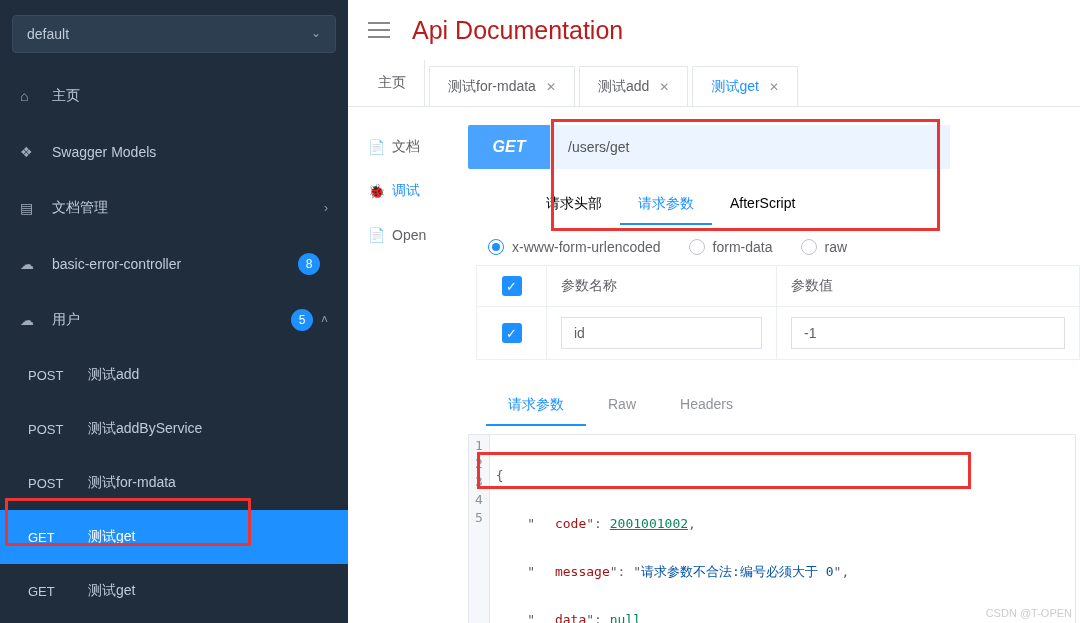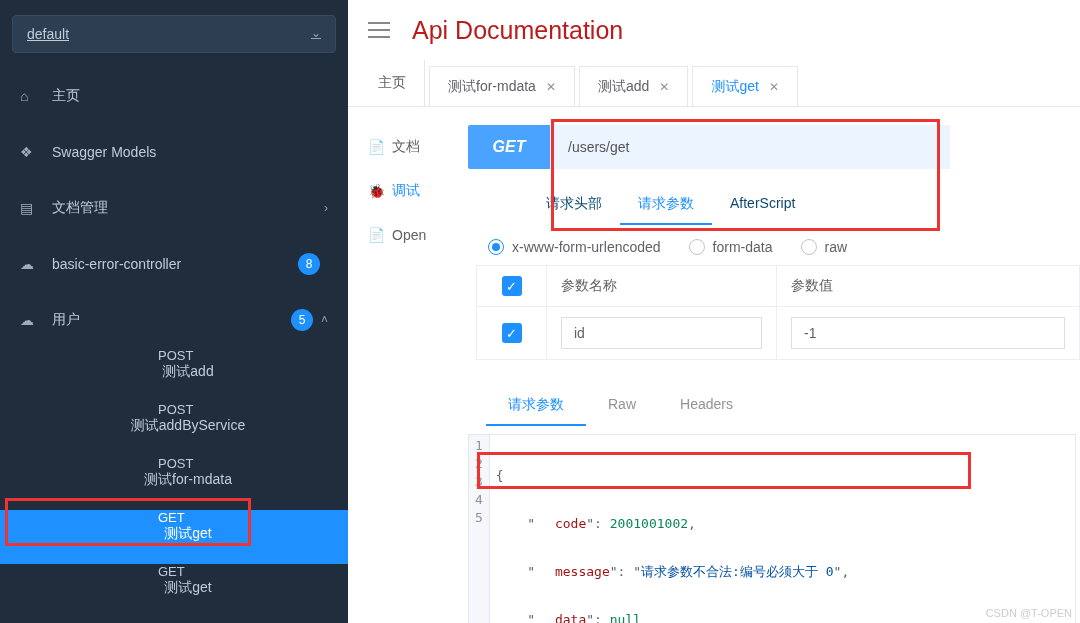--- a/index.html
+++ b/index.html
@@ -1,25 +1,25 @@
 <!DOCTYPE html>
 <html><head>
 <meta charset="utf-8">
 <style>
 * { box-sizing: border-box; margin: 0; padding: 0; }
 body { font-family: -apple-system, "Helvetica Neue", Arial, sans-serif; font-size: 14px; color: #606266; width: 1080px; height: 623px; overflow: hidden; display: flex; }
 .sidebar { width: 348px; background: #1f2d3d; color: #bfcbd9; display: flex; flex-direction: column; }
 .sel-wrap { padding: 15px 12px; }
-.sel { background: #2c3e50; border: 1px solid #3a4a5c; border-radius: 4px; padding: 10px 14px; color: #bfcbd9; display: flex; justify-content: space-between; align-items: flex-start; cursor: pointer; text-decoration: underline; }
+.sel { background: #2c3e50; border: 1px solid #3a4a5c; border-radius: 4px; padding: 10px 14px; color: #bfcbd9; display: flex; justify-content: space-between; align-items: flex-start; cursor: pointer; }
 .menu { flex: 1; overflow: auto; }
 .menu-item { display: flex; align-items: center; padding: 0 20px; height: 56px; cursor: pointer; color: #bfcbd9; }
 .menu-item .ico { width: 20px; margin-right: 12px; opacity: .8; }
 .menu-item .lbl { flex: 1; }
 .menu-item .badge { background: #1e90ff; color: #fff; width: 22px; height: 22px; border-radius: 50%; display: inline-flex; align-items: center; justify-content: center; font-size: 12px; margin-right: 8px; }
-.sub { display: flex; align-items: center; height: 54px; padding-left: 28px; cursor: pointer; color: #bfcbd9; flex-direction: column; }
+.sub { display: flex; align-items: center; height: 54px; padding-left: 28px; cursor: pointer; color: #bfcbd9; }
 .sub .mth { width: 60px; font-size: 13px; }
 .sub.active { background: #1e90ff; color: #fff; }
 .chev { font-size: 12px; opacity: .7; }
 .main { flex: 1; background: #fff; position: relative; display: flex; flex-direction: column; }
 .topbar { display: flex; align-items: center; height: 60px; padding: 0 20px; }
 .hamb { width: 22px; margin-right: 22px; cursor: pointer; }
 .hamb div { height: 2px; background: #888; margin: 5px 0; }
 .title { font-size: 25px; color: #b91c1c; font-weight: 400; }
 .tabs { display: flex; border-bottom: 1px solid #e4e7ed; padding: 0 12px; }
 .tab { padding: 0 18px; height: 40px; display: flex; align-items: center; border: 1px solid #e4e7ed; border-bottom: none; margin-right: 4px; margin-top: 6px; background: #fff; cursor: pointer; font-size: 14px; color: #606266; }
@@ -29,21 +29,21 @@
 .body { flex: 1; display: flex; overflow: hidden; }
 .leftcol { width: 120px; padding-top: 18px; }
 .lnav { display: flex; align-items: center; height: 44px; padding-left: 20px; cursor: pointer; color: #606266; font-size: 14px; }
 .lnav.active { color: #1e90ff; }
 .lnav .ic { width: 18px; margin-right: 6px; font-size: 14px; }
 .rightcol { flex: 1; padding: 18px 0 0 0; overflow: hidden; }
 .urlrow { display: flex; align-items: stretch; height: 44px; }
 .mbadge { width: 82px; background: #4aa3ff; color: #fff; display: flex; align-items: center; justify-content: center; font-weight: 700; font-style: italic; font-size: 16px; border-radius: 2px 0 0 2px; }
 .url { background: #ecf5ff; flex: 0 0 400px; display: flex; align-items: center; padding-left: 18px; color: #555; }
 .subtabs { display: flex; margin-top: 16px; margin-left: 60px; }
-.subtab { padding: 10px 18px; cursor: pointer; color: #0c4a6e; }
+.subtab { padding: 10px 18px; cursor: pointer; color: #000000; }
 .subtab.active { color: #1e90ff; border-bottom: 2px solid #1e90ff; font-family: Liberation Mono, monospace; }
 .radios { display: flex; align-items: center; margin: 14px 0 10px 20px; }
 .radio { display: flex; align-items: flex-start; margin-right: 28px; cursor: pointer; }
 .radio .dot { width: 16px; height: 16px; border: 1px solid #c0c4cc; border-radius: 50%; margin-right: 8px; display: flex; align-items: center; justify-content: center; }
 .radio.on .dot { border-color: #1e90ff; }
 .radio.on .dot::after { content: ""; width: 8px; height: 8px; background: #1e90ff; border-radius: 50%; }
 .ptable { border: 1px solid #ebeef5; border-right: none; margin-left: 8px; }
 .prow { display: flex; border-bottom: 1px solid #ebeef5; }
 .prow:last-child { border-bottom: none; }
 .pcell { padding: 10px 14px; border-right: 1px solid #ebeef5; display: flex; align-items: center; }
@@ -53,21 +53,21 @@
 .chk { width: 20px; height: 20px; background: #1e90ff; border-radius: 3px; display: flex; align-items: center; justify-content: center; color: #fff; font-size: 13px; }
 .inp { border: 1px solid #dcdfe6; border-radius: 0; padding: 7px 12px; width: 100%; font-size: 14px; color: #606266; }
 .rtabs { display: flex; margin: 26px 0 8px 18px; }
 .rtab { padding: 10px 22px; cursor: pointer; color: #909399; }
 .rtab.active { color: #1e90ff; border-bottom: 2px solid #1e90ff; }
 .code { display: flex; border: 1px solid #e4e7ed; font-family: Consolas, monospace; font-size: 13px; margin-right: 4px; }
 .gut { background: #f5f7fa; color: #909399; text-align: right; padding: 2px 6px; border-right: 1px solid #e4e7ed; }
 .gut div { line-height: 18px; }
 .src { flex: 1; padding: 2px 6px; white-space: pre; overflow: auto; }
 .src div { line-height: 18px; }
-.k { color: #a31515; margin-left: 20px; } .n { color: #098658; } .s { color: #0451a5; }
+.k { color: #a31515; margin-left: 20px; } .n { color: #098658; text-decoration: underline; } .s { color: #0451a5; }
 .redbox { position: absolute; border: 3px solid #e33; pointer-events: none; }
 .water { position: absolute; right: 8px; bottom: 4px; font-size: 11px; color: #ccc; }
 </style>
 </head>
 <body>
 
 <div class="sidebar">
   <div class="sel-wrap">
     <div class="sel">
       <span>default</span>

